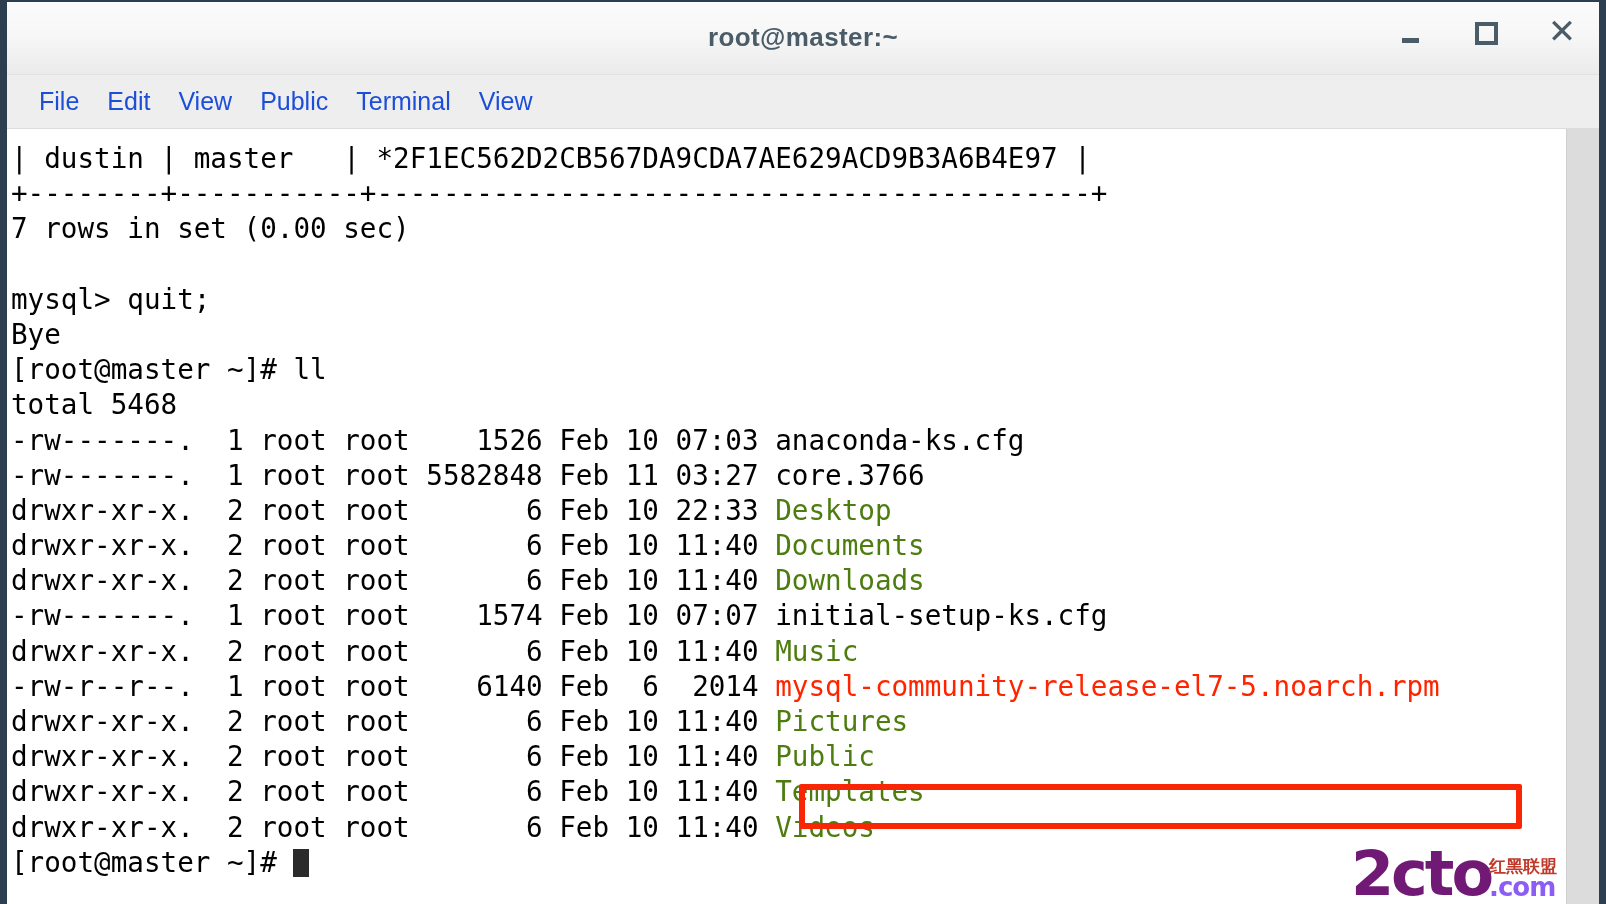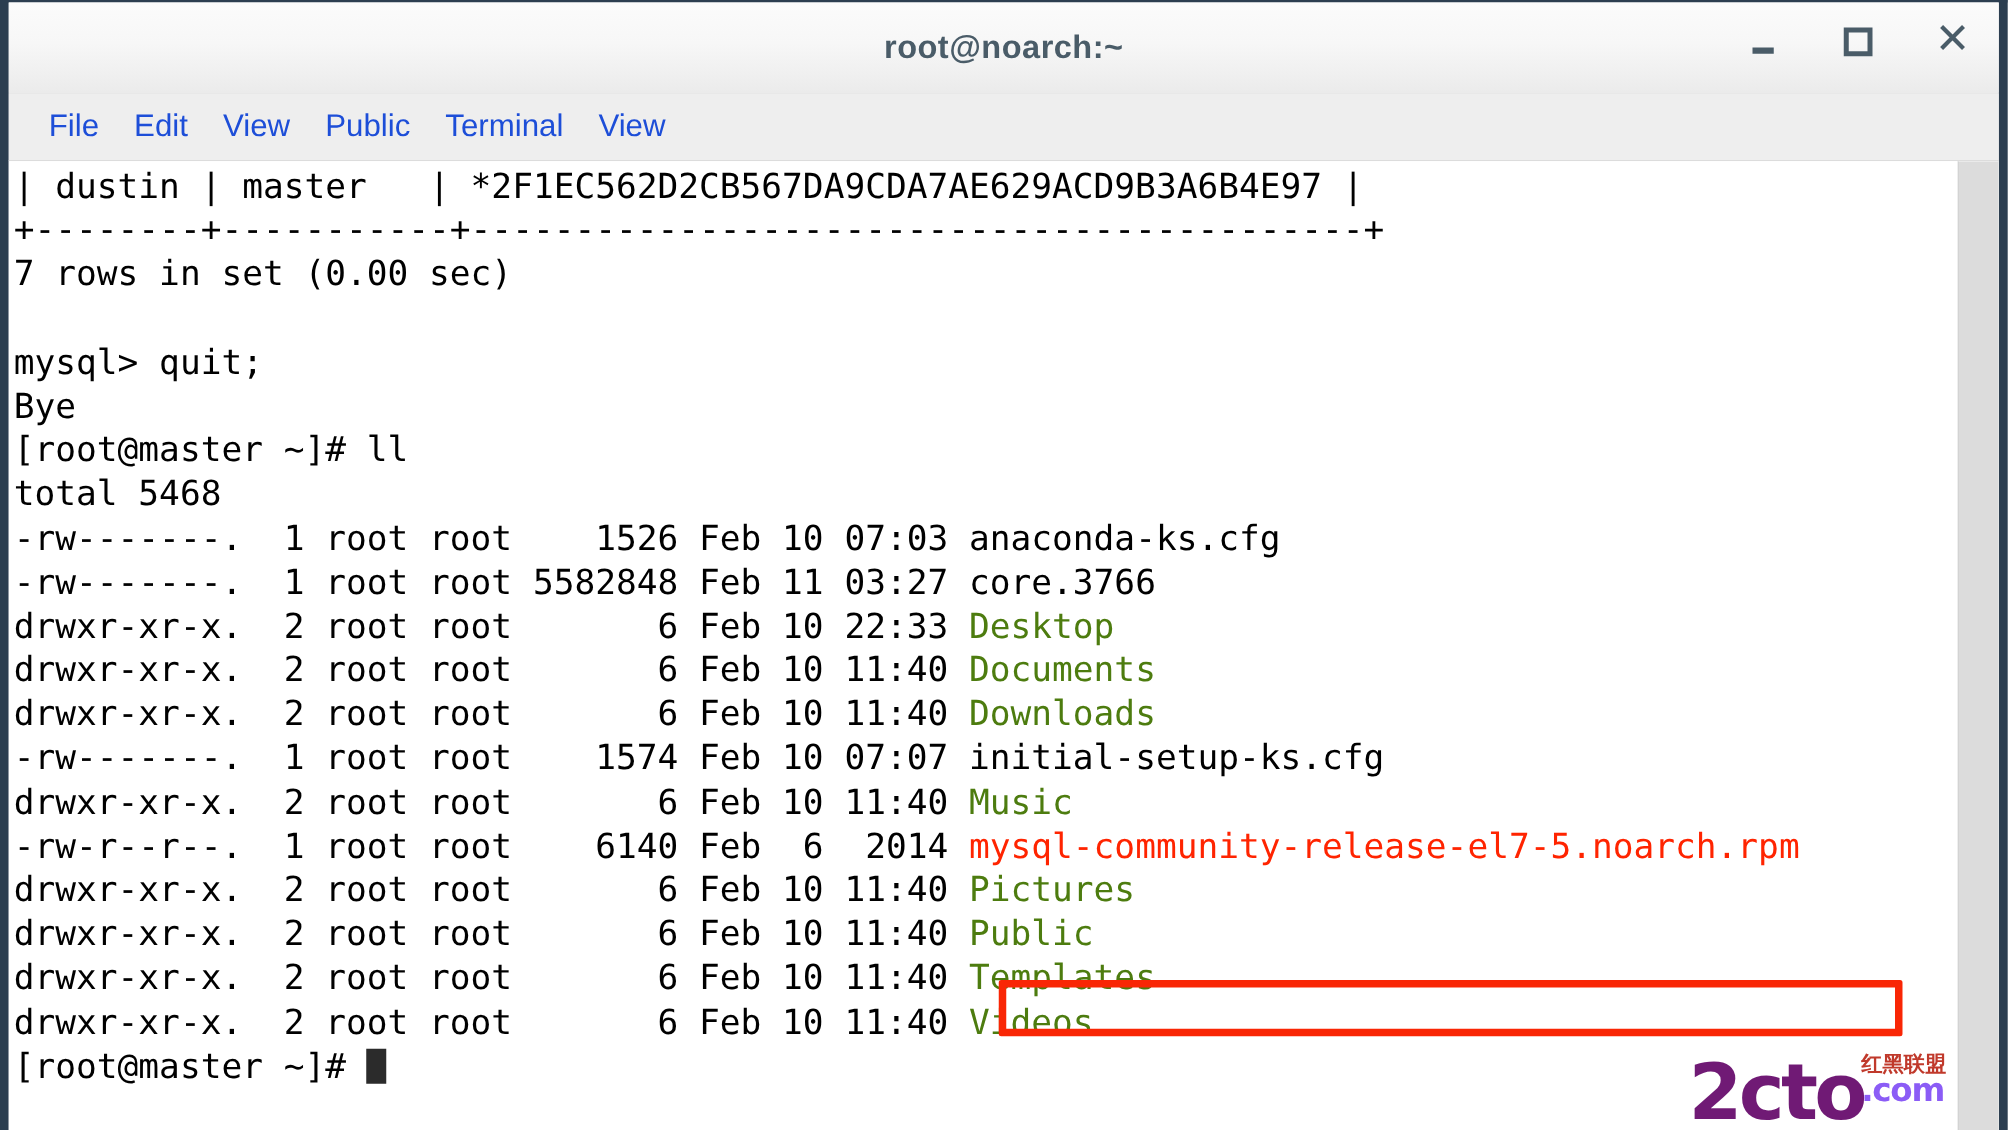--- a/index.html
+++ b/index.html
@@ -108,21 +108,21 @@
     background: #ffffff;
     overflow: hidden;
   }
   #terminal {
     flex: 1 1 auto;
     background: #ffffff;
     color: #000000;
     font-family: "DejaVu Sans Mono", "Liberation Mono", monospace;
     font-size: 27.6px;
     line-height: 35.2px;
-    padding: 2px 0 0 4px;
+    padding: 12px 0 0 4px;
     white-space: pre;
     position: relative;
     overflow: hidden;
     letter-spacing: 0px;
   }
   #scrollbar {
     flex: 0 0 32px;
     background: #dcdcdc;
     border-left: 1px solid #cfcfcf;
   }
@@ -172,21 +172,21 @@
     font-weight: bold;
     color: #701a75;
     line-height: .84;
     letter-spacing: -3px;
   }
   #wm-right {
     display: flex;
     flex-direction: column;
     align-items: flex-start;
     margin-left: -2px;
-    margin-bottom: 16px;
+    margin-bottom: 2px;
   }
   #wm-cn {
     font-family: "DejaVu Sans", sans-serif;
     font-size: 17px;
     font-weight: bold;
     color: #c0392b;
     letter-spacing: 0px;
     line-height: 1;
     margin-bottom: 1px;
   }
@@ -198,21 +198,21 @@
     line-height: .85;
     letter-spacing: -1px;
   }
 </style>
 </head>
 <body>
 
 <div id="window">
 
   <div id="titlebar">
-    <div id="window-title">root@noarch:~</div>
+    <div id="window-title">root@master:~</div>
     <div class="wbtns">
       <div class="wbtn">
         <div class="min-glyph"></div>
       </div>
       <div class="wbtn">
         <div class="max-glyph"></div>
       </div>
       <div class="wbtn">
         <div class="close-glyph">✕</div>
       </div>

